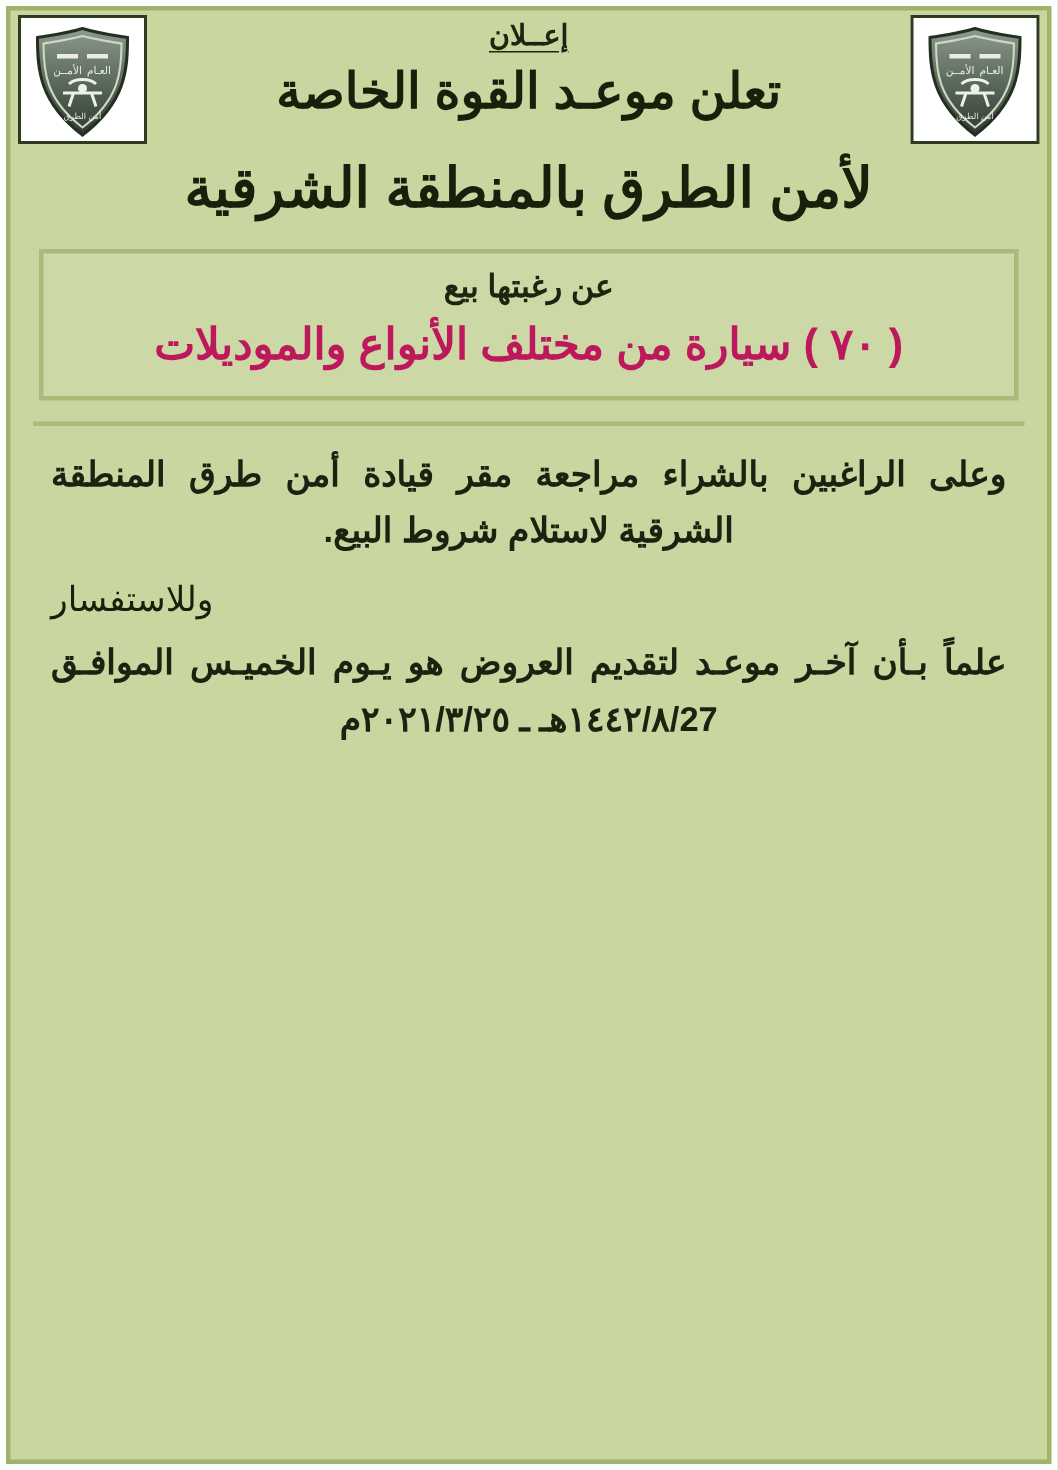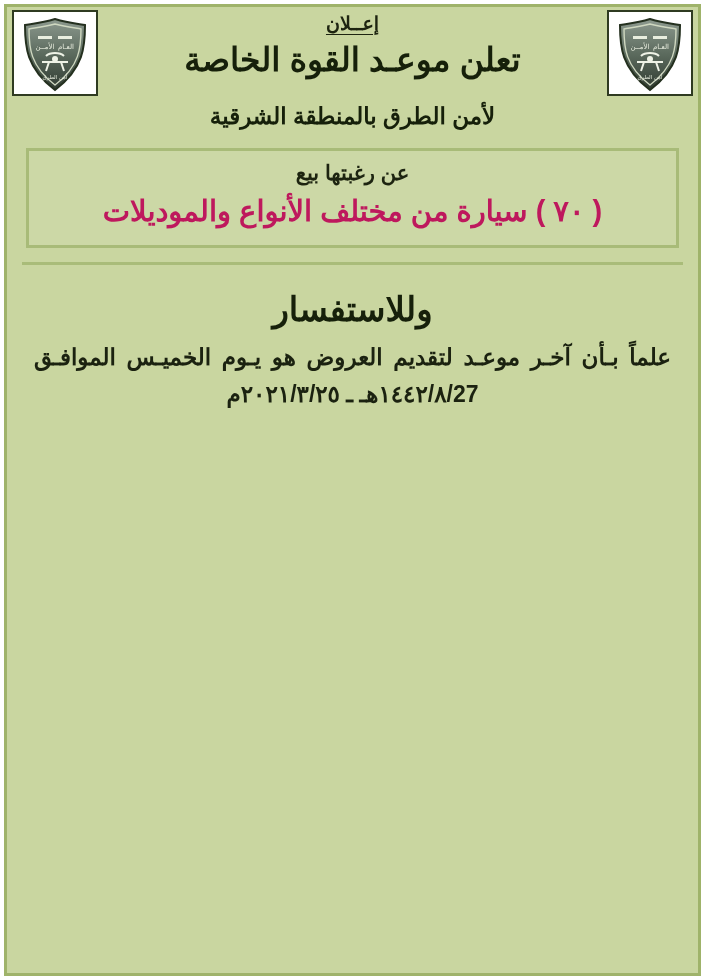--- a/index.html
+++ b/index.html
@@ -74,21 +74,21 @@
   .title-main {
     font-size: 33px;
     line-height: 1.28;
     font-weight: bold;
     color: #16200a;
     margin: 2px 6px 0 6px;
     letter-spacing: 0px;
   }
 
   .title-sub {
-    font-size: 23px;
+    font-size: 37px;
     line-height: 1.3;
     font-weight: bold;
     color: #16200a;
     text-align: center;
     margin: 6px 30px 0 30px;
   }
 
   .sale-box {
     margin: 16px 22px 0 22px;
     box-sizing: border-box;
@@ -128,24 +128,24 @@
     font-size: 23px;
     font-weight: bold;
     color: #1b2210;
     line-height: 1.62;
     margin: 0 0 14px 0;
     text-align: justify;
     text-align-last: center;
   }
 
   .subhead {
-    font-size: 34px;
-    font-weight: bold;
-    color: #16200a;
-    text-align: center;
+    font-size: 23px;
+    font-weight: normal;
+    color: #16200a;
+    text-align: left;
     margin: 10px 0 10px 0;
   }
 
   .closing {
     font-size: 22px;
     font-weight: bold;
     color: #16200a;
     text-align: center;
     margin-top: 16px;
   }
@@ -223,18 +223,19 @@
   <div class="title-sub">لأمن الطرق بالمنطقة الشرقية</div>
 
   <div class="sale-box">
     <div class="sale-line1">عن رغبتها بيع</div>
     <div class="sale-line2">( ٧٠ ) سيارة من مختلف الأنواع والموديلات</div>
   </div>
 
   <div class="divider"></div>
 
   <div class="body-block">
+    <p class="para">وعلى الراغبين بالشراء مراجعة مقر قيادة أمن طرق المنطقة الشرقية لاستلام شروط البيع.</p>
     <div class="subhead">وللاستفسار</div>
     <p class="para">علماً بـأن آخـر موعـد لتقديم العروض هو يـوم الخميـس الموافـق ١٤٤٢/٨/27هـ ـ ٢٠٢١/٣/٢٥م</p>
     <div class="spacer-bottom"></div>
   </div>
 
 </div>
 
 </body></html>

